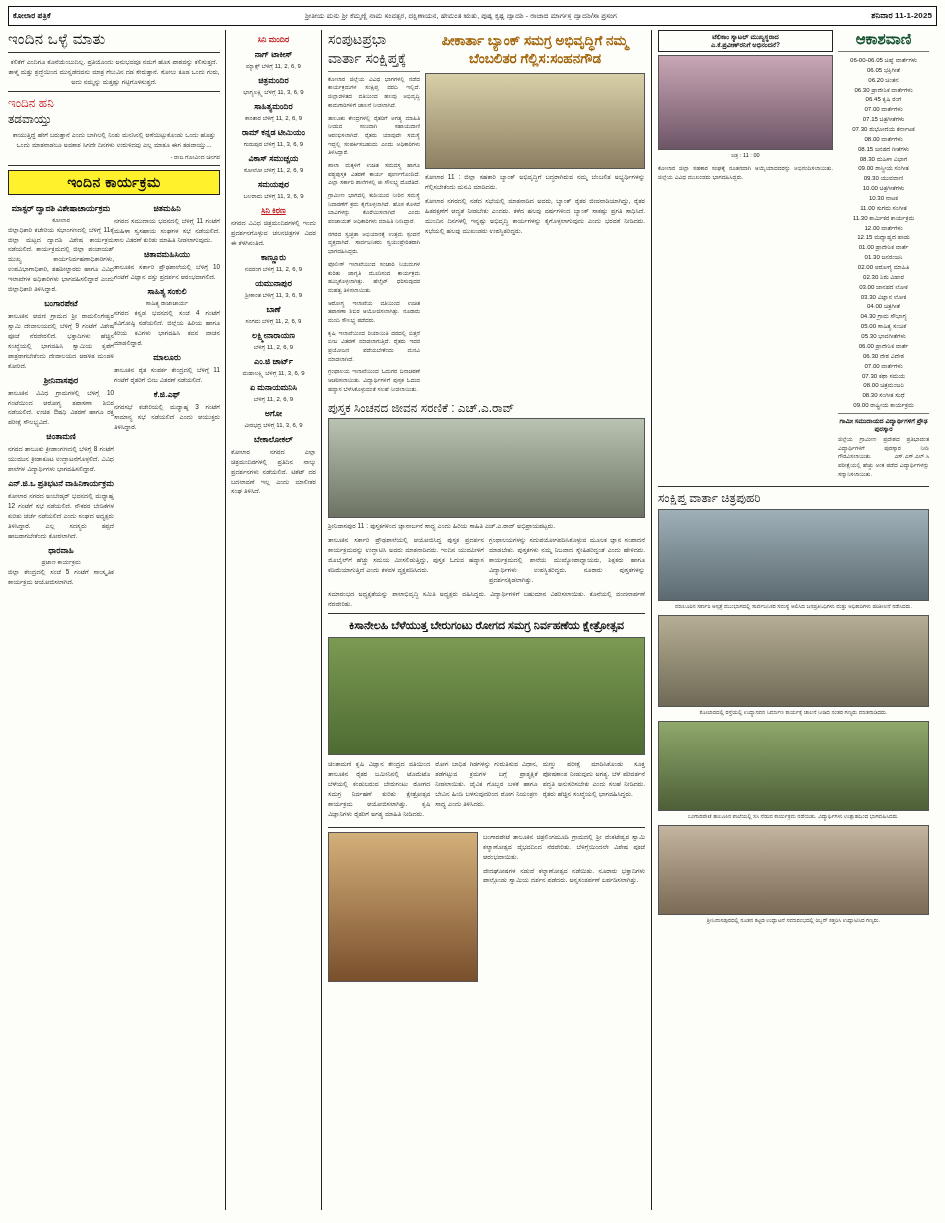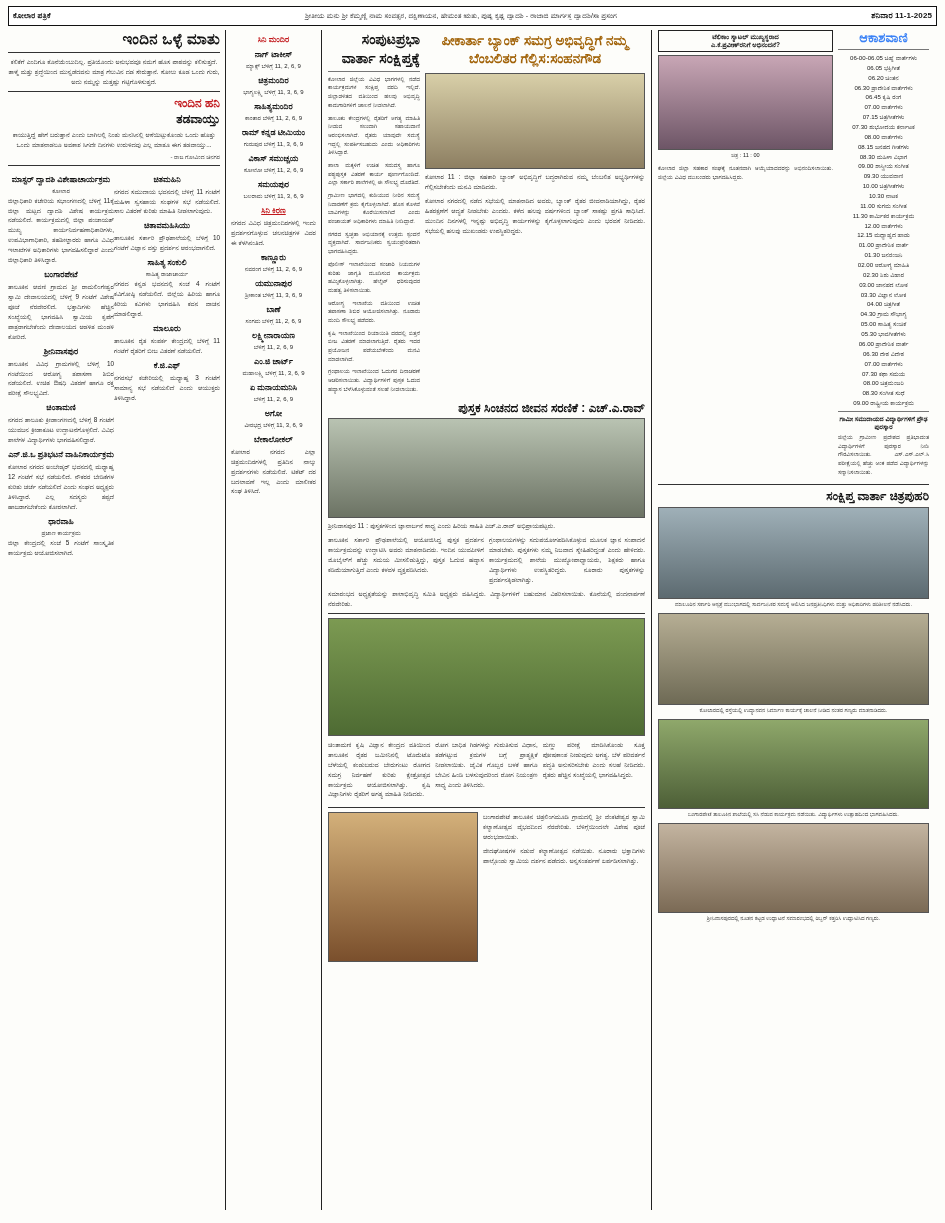--- a/index.html
+++ b/index.html
@@ -47,22 +47,22 @@
   .col-left   { width: 218px; padding-right: 5px; border-right: 1px solid #222; }
   .col-mid    { width: 96px;  padding: 0 5px;     border-right: 1px solid #222; }
   .col-main   { width: 330px; padding: 0 6px;     border-right: 1px solid #222; }
   .col-right  { width: 277px; padding-left: 6px; }
 
   .hr { border: 0; border-top: 1px solid #333; margin: 4px 0; }
   .hr-thin { border: 0; border-top: 1px solid #777; margin: 3px 0; }
 
   
   .hd-box {
-    text-align: right;
-    font-weight: bold;
+    text-align: left;
+    font-weight: normal;
     color: #111;
   }
   .hd-1 { font-size: 15px; letter-spacing: .3px; }
   .hd-2 { font-size: 12px; }
   .hd-red { color: #c2181c; }
   .yellow-band {
     background: #fff22d;
     border: 1px solid #222;
     text-align: center;
     font-size: 14px;
@@ -117,21 +117,21 @@
   .headline-sub {
     text-align: center; font-weight: bold; font-size: 11px;
     line-height: 1.4; color: #111; margin: 3px 0 4px;
   }
   .three-col { display: flex; gap: 5px; }
   .three-col > div { flex: 1; }
   .two-col-5 { display: flex; gap: 5px; }
   .two-col-5 > div { flex: 1; }
 
   
-  .r-head { text-align:center; font-weight:bold; font-size: 13px; color:#3b82f6; margin-bottom:3px;}
+  .r-head { text-align:center; font-weight:bold; font-size: 15px; color:#14532d; margin-bottom:3px;}
   .r-sub { text-align:center; font-size:6.4px; color:#111; margin-bottom:2px; font-weight:bold;}
   .r-list { font-size: 6.1px; line-height: 1.62; color:#1a1a1a; text-align:center;}
 
   .photo-stack > * + * { margin-top: 4px; }
   .smallcaps { font-size: 6.6px; font-weight: bold; text-align:center; color:#111;}
 </style>
 </head>
 <body>
 
 <div class="page">
@@ -149,20 +149,21 @@
       <div class="hd-box hd-1">ಇಂದಿನ ಒಳ್ಳೆ ಮಾತು</div>
       <hr class="hr">
       <p class="p p-c">ಕಲಿಕೆಗೆ ಎಂದಿಗೂ ಕೊನೆಯೆಂಬುದಿಲ್ಲ. ಪ್ರತಿಯೊಂದು ಅನುಭವವೂ ನಮಗೆ ಹೊಸ ಪಾಠವನ್ನು ಕಲಿಸುತ್ತದೆ. ತಾಳ್ಮೆ ಮತ್ತು ಶ್ರದ್ಧೆಯಿಂದ ಮುನ್ನಡೆದವನು ಮಾತ್ರ ಗೆಲುವಿನ ದಡ ಸೇರುತ್ತಾನೆ. ಸೋಲು ಕೂಡ ಒಂದು ಗುರು, ಅದು ನಮ್ಮನ್ನು ಮತ್ತಷ್ಟು ಗಟ್ಟಿಗೊಳಿಸುತ್ತದೆ.</p>
       <hr class="hr">
       <div class="hd-box hd-2 hd-red">ಇಂದಿನ ಹನಿ</div>
       <div class="hd-box" style="font-size:12px;margin-top:2px;">ತಡವಾಯ್ತು</div>
       <p class="p p-c" style="margin-top:4px;">ಕಾಯುತ್ತಿದ್ದೆ ಹೇಗೆ ಬರುತ್ತಾನೆ ಎಂದು ಬಾಗಿಲಲ್ಲಿ ನಿಂತು ಮನಸಿನಲ್ಲಿ ಆಸೆಯಿಟ್ಟುಕೊಂಡು ಒಂದು ಹೊತ್ತು ಒಂದು ಮಾತನಾಡಲೂ ಅವಕಾಶ ಸಿಗದೇ ದಿನಗಳು ಉರುಳಿದವು ಎಲ್ಲ ಮಾತೂ ಈಗ ತಡವಾಯ್ತು...</p>
       <div class="sig">- ರಾಜ ಗೋವಿಂದ ಚಿನಗರ</div>
       <hr class="hr">
 
+      <div class="yellow-band">ಇಂದಿನ ಕಾರ್ಯಕ್ರಮ</div>
 
       <div class="two-col" style="margin-top:4px;">
 
         <div>
           <div class="sub-h">ಮಾಸ್ಟರ್ ದ್ವಾದಶಿ ವಿಶೇಷಾಚಾರ್ಯಕ್ರಮ</div>
           <div class="lst">ಕೋಲಾರ</div>
           <p class="p">ಜಿಲ್ಲಾಧಿಕಾರಿ ಕಚೇರಿಯ ಸಭಾಂಗಣದಲ್ಲಿ ಬೆಳಿಗ್ಗೆ 11ಕ್ಕೆ ಜಿಲ್ಲಾ ಮಟ್ಟದ ದ್ವಾದಶಿ ವಿಶೇಷ ಕಾರ್ಯಕ್ರಮ ನಡೆಯಲಿದೆ. ಕಾರ್ಯಕ್ರಮದಲ್ಲಿ ಜಿಲ್ಲಾ ಪಂಚಾಯತ್ ಮುಖ್ಯ ಕಾರ್ಯನಿರ್ವಹಣಾಧಿಕಾರಿಗಳು, ಉಪವಿಭಾಗಾಧಿಕಾರಿ, ತಹಶೀಲ್ದಾರರು ಹಾಗೂ ವಿವಿಧ ಇಲಾಖೆಗಳ ಅಧಿಕಾರಿಗಳು ಭಾಗವಹಿಸಲಿದ್ದಾರೆ ಎಂದು ಜಿಲ್ಲಾಧಿಕಾರಿ ತಿಳಿಸಿದ್ದಾರೆ.</p>
           <div class="sub-h">ಬಂಗಾರಪೇಟೆ</div>
           <p class="p">ತಾಲೂಕಿನ ಆವಣಿ ಗ್ರಾಮದ ಶ್ರೀ ರಾಮಲಿಂಗೇಶ್ವರ ಸ್ವಾಮಿ ದೇವಾಲಯದಲ್ಲಿ ಬೆಳಿಗ್ಗೆ 9 ಗಂಟೆಗೆ ವಿಶೇಷ ಪೂಜೆ ನೆರವೇರಲಿದೆ. ಭಕ್ತಾದಿಗಳು ಹೆಚ್ಚಿನ ಸಂಖ್ಯೆಯಲ್ಲಿ ಭಾಗವಹಿಸಿ ಸ್ವಾಮಿಯ ಕೃಪೆಗೆ ಪಾತ್ರರಾಗಬೇಕೆಂದು ದೇವಾಲಯದ ಆಡಳಿತ ಮಂಡಳಿ ಕೋರಿದೆ.</p>
           <div class="sub-h">ಶ್ರೀನಿವಾಸಪುರ</div>
@@ -270,20 +271,21 @@
         <div>
             <p class="p">ತಾಲೂಕಿನ ಸರ್ಕಾರಿ ಪ್ರೌಢಶಾಲೆಯಲ್ಲಿ ಆಯೋಜಿಸಿದ್ದ ಪುಸ್ತಕ ಪ್ರದರ್ಶನ ಕಾರ್ಯಕ್ರಮವನ್ನು ಉದ್ಘಾಟಿಸಿ ಅವರು ಮಾತನಾಡಿದರು. ಇಂದಿನ ಯುವಪೀಳಿಗೆ ಮೊಬೈಲ್‌ಗೆ ಹೆಚ್ಚು ಸಮಯ ಮೀಸಲಿಡುತ್ತಿದ್ದು, ಪುಸ್ತಕ ಓದುವ ಹವ್ಯಾಸ ಕಡಿಮೆಯಾಗುತ್ತಿದೆ ಎಂದು ಕಳವಳ ವ್ಯಕ್ತಪಡಿಸಿದರು.</p>
           </div>
         <div>
             <p class="p">ಗ್ರಂಥಾಲಯಗಳನ್ನು ಸದುಪಯೋಗಪಡಿಸಿಕೊಳ್ಳುವ ಮೂಲಕ ಜ್ಞಾನ ಸಂಪಾದನೆ ಮಾಡಬೇಕು. ಪುಸ್ತಕಗಳು ನಮ್ಮ ನಿಜವಾದ ಸ್ನೇಹಿತರಿದ್ದಂತೆ ಎಂದು ಹೇಳಿದರು. ಕಾರ್ಯಕ್ರಮದಲ್ಲಿ ಶಾಲೆಯ ಮುಖ್ಯೋಪಾಧ್ಯಾಯರು, ಶಿಕ್ಷಕರು ಹಾಗೂ ವಿದ್ಯಾರ್ಥಿಗಳು ಉಪಸ್ಥಿತರಿದ್ದರು. ನೂರಾರು ಪುಸ್ತಕಗಳನ್ನು ಪ್ರದರ್ಶನಕ್ಕಿಡಲಾಗಿತ್ತು.</p>
           </div>
       </div>
       <p class="p">ಸಮಾರಂಭದ ಅಧ್ಯಕ್ಷತೆಯನ್ನು ಶಾಲಾಭಿವೃದ್ಧಿ ಸಮಿತಿ ಅಧ್ಯಕ್ಷರು ವಹಿಸಿದ್ದರು. ವಿದ್ಯಾರ್ಥಿಗಳಿಗೆ ಬಹುಮಾನ ವಿತರಿಸಲಾಯಿತು. ಕೊನೆಯಲ್ಲಿ ವಂದನಾರ್ಪಣೆ ನೆರವೇರಿತು.</p>
 
       <hr class="hr">
+      <div class="headline-sub">ಕಿಸಾನೇಲಹಿ ಬೆಳೆಯುತ್ತ ಬೇರುಗಂಟು ರೋಗದ ಸಮಗ್ರ ನಿರ್ವಹಣೆಯ ಕ್ಷೇತ್ರೋತ್ಸವ</div>
       <div class="photo" style="height:118px;background:linear-gradient(#7c9a52,#4e6b33);"></div>
       <div class="three-col" style="margin-top:4px;">
         <div>
             <p class="p">ಚಿಂತಾಮಣಿ ಕೃಷಿ ವಿಜ್ಞಾನ ಕೇಂದ್ರದ ವತಿಯಿಂದ ತಾಲೂಕಿನ ರೈತರ ಜಮೀನಿನಲ್ಲಿ ಟೊಮೆಟೊ ಬೆಳೆಯಲ್ಲಿ ಕಂಡುಬರುವ ಬೇರುಗಂಟು ರೋಗದ ಸಮಗ್ರ ನಿರ್ವಹಣೆ ಕುರಿತು ಕ್ಷೇತ್ರೋತ್ಸವ ಕಾರ್ಯಕ್ರಮ ಆಯೋಜಿಸಲಾಗಿತ್ತು. ಕೃಷಿ ವಿಜ್ಞಾನಿಗಳು ರೈತರಿಗೆ ಅಗತ್ಯ ಮಾಹಿತಿ ನೀಡಿದರು.</p>
           </div>
         <div>
             <p class="p">ರೋಗ ಬಾಧಿತ ಗಿಡಗಳನ್ನು ಗುರುತಿಸುವ ವಿಧಾನ, ತಡೆಗಟ್ಟುವ ಕ್ರಮಗಳ ಬಗ್ಗೆ ಪ್ರಾತ್ಯಕ್ಷಿಕೆ ನೀಡಲಾಯಿತು. ಜೈವಿಕ ಗೊಬ್ಬರ ಬಳಕೆ ಹಾಗೂ ಬೇವಿನ ಹಿಂಡಿ ಬಳಸುವುದರಿಂದ ರೋಗ ನಿಯಂತ್ರಣ ಸಾಧ್ಯ ಎಂದು ತಿಳಿಸಿದರು.</p>
           </div>
         <div>
             <p class="p">ಮಣ್ಣು ಪರೀಕ್ಷೆ ಮಾಡಿಸಿಕೊಂಡು ಸೂಕ್ತ ಪೋಷಕಾಂಶ ನೀಡುವುದು ಅಗತ್ಯ. ಬೆಳೆ ಪರಿವರ್ತನೆ ಪದ್ಧತಿ ಅನುಸರಿಸಬೇಕು ಎಂದು ಸಲಹೆ ನೀಡಿದರು. ರೈತರು ಹೆಚ್ಚಿನ ಸಂಖ್ಯೆಯಲ್ಲಿ ಭಾಗವಹಿಸಿದ್ದರು.</p>

